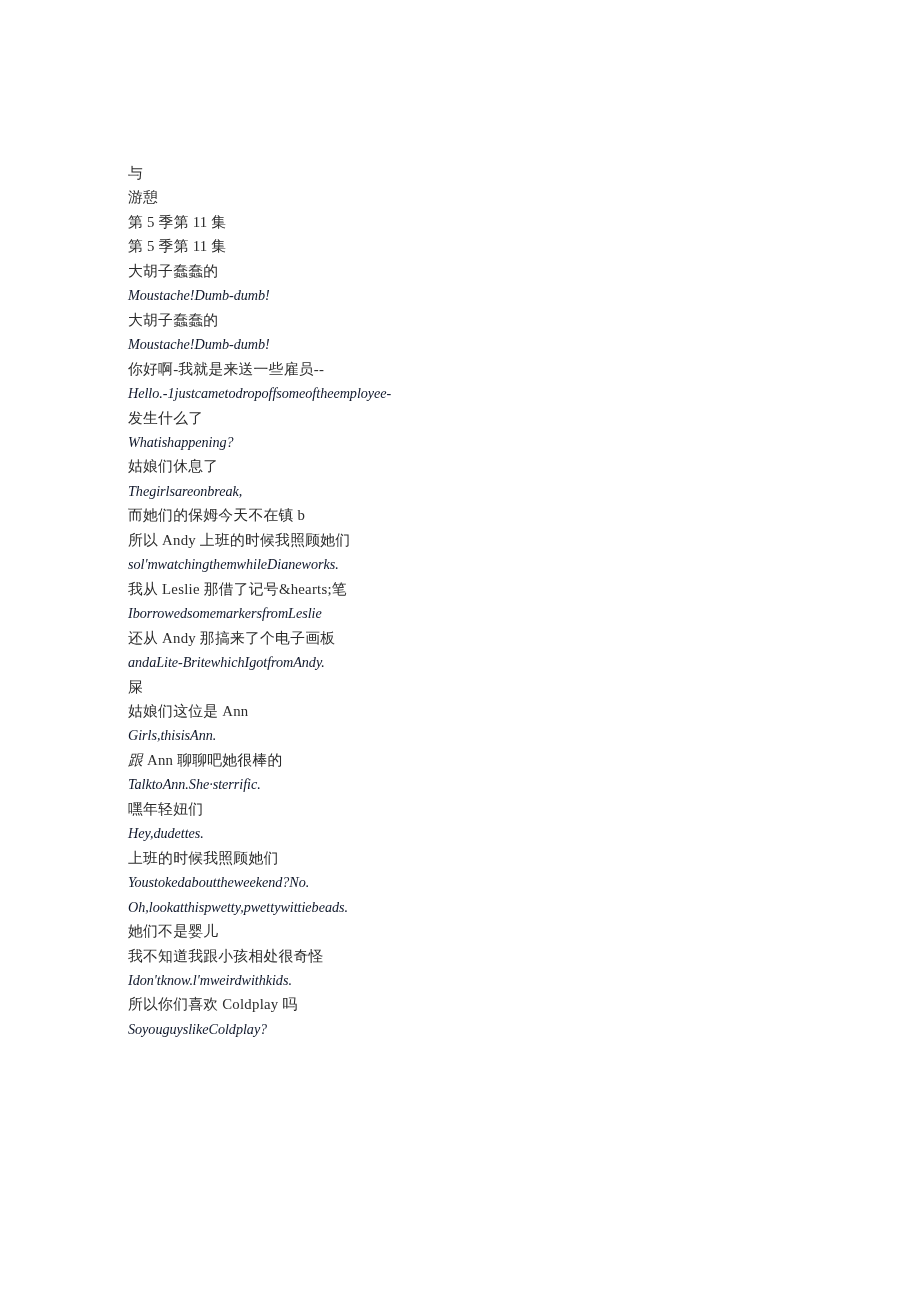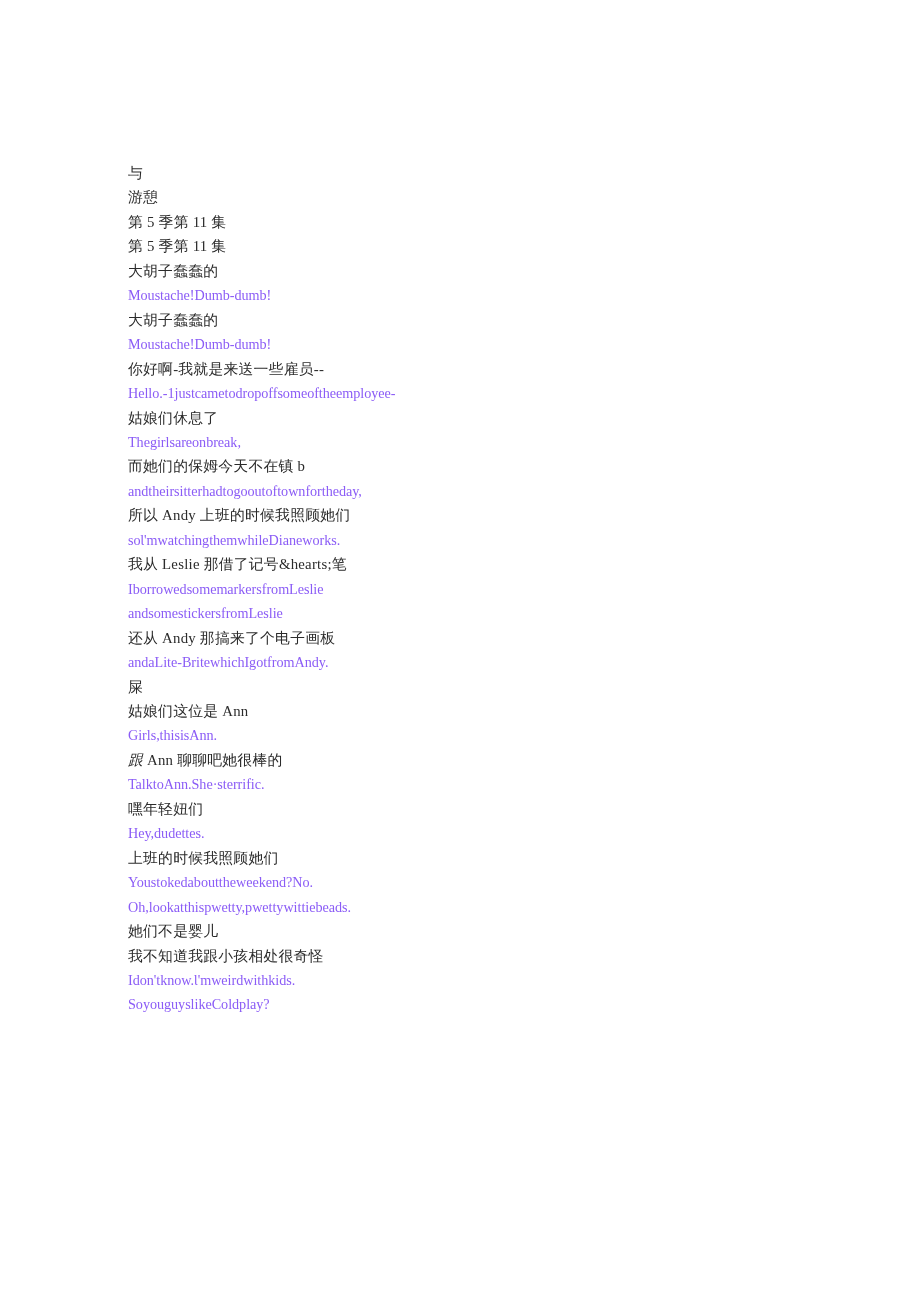--- a/index.html
+++ b/index.html
@@ -44,23 +44,24 @@
 
   
   .line.zh {
     color: #2b2b2b;
     font-size: 14.8px;
     letter-spacing: 0.25px;
   }
 
   
   .line.en {
-    color: #8b5cf6;
+    color: #0f172a;
     font-size: 14.2px;
     letter-spacing: -0.05px;
+    font-style: italic;
   }
 
   .line .it {
     font-style: italic;
   }
 </style>
 </head>
 <body>
 
 <div id="page">
@@ -68,39 +69,40 @@
       <div class="line zh">与</div>
       <div class="line zh">游憩</div>
       <div class="line zh">第 5 季第 11 集</div>
       <div class="line zh">第 5 季第 11 集</div>
       <div class="line zh">大胡子蠢蠢的</div>
       <div class="line en">Moustache!Dumb-dumb!</div>
       <div class="line zh">大胡子蠢蠢的</div>
       <div class="line en">Moustache!Dumb-dumb!</div>
       <div class="line zh">你好啊-我就是来送一些雇员--</div>
       <div class="line en">Hello.-1justcametodropoffsomeoftheemployee-</div>
+      <div class="line zh">发生什么了</div>
+      <div class="line en">Whatishappening?</div>
       <div class="line zh">姑娘们休息了</div>
       <div class="line en">Thegirlsareonbreak,</div>
       <div class="line zh">而她们的保姆今天不在镇 b</div>
-      <div class="line en">andtheirsitterhadtogooutoftownfortheday,</div>
       <div class="line zh">所以 Andy 上班的时候我照顾她们</div>
       <div class="line en">soƖ'mwatchingthemwhileDianeworks.</div>
       <div class="line zh">我从 Leslie 那借了记号&amp;hearts;笔</div>
       <div class="line en">IborrowedsomemarkersfromLeslie</div>
-      <div class="line en">andsomestickersfromLeslie</div>
       <div class="line zh">还从 Andy 那搞来了个电子画板</div>
       <div class="line en">andaLite-BritewhichIgotfromAndy.</div>
       <div class="line zh">屎</div>
       <div class="line zh">姑娘们这位是 Ann</div>
       <div class="line en">Girls,thisisAnn.</div>
       <div class="line zh"><span class="it">跟</span><span> Ann 聊聊吧她很棒的</span></div>
       <div class="line en">TalktoAnn.She·sterrific.</div>
       <div class="line zh">嘿年轻妞们</div>
       <div class="line en">Hey,dudettes.</div>
       <div class="line zh">上班的时候我照顾她们</div>
       <div class="line en">Youstokedabouttheweekend?No.</div>
       <div class="line en">Oh,lookatthispwetty,pwettywittiebeads.</div>
       <div class="line zh">她们不是婴儿</div>
       <div class="line zh">我不知道我跟小孩相处很奇怪</div>
       <div class="line en">Idon'tknow.Ɩ'mweirdwithkids.</div>
+      <div class="line zh">所以你们喜欢 Coldplay 吗</div>
       <div class="line en">SoyouguyslikeColdplay?</div>
     </div>
 </div>
 
 </body></html>

